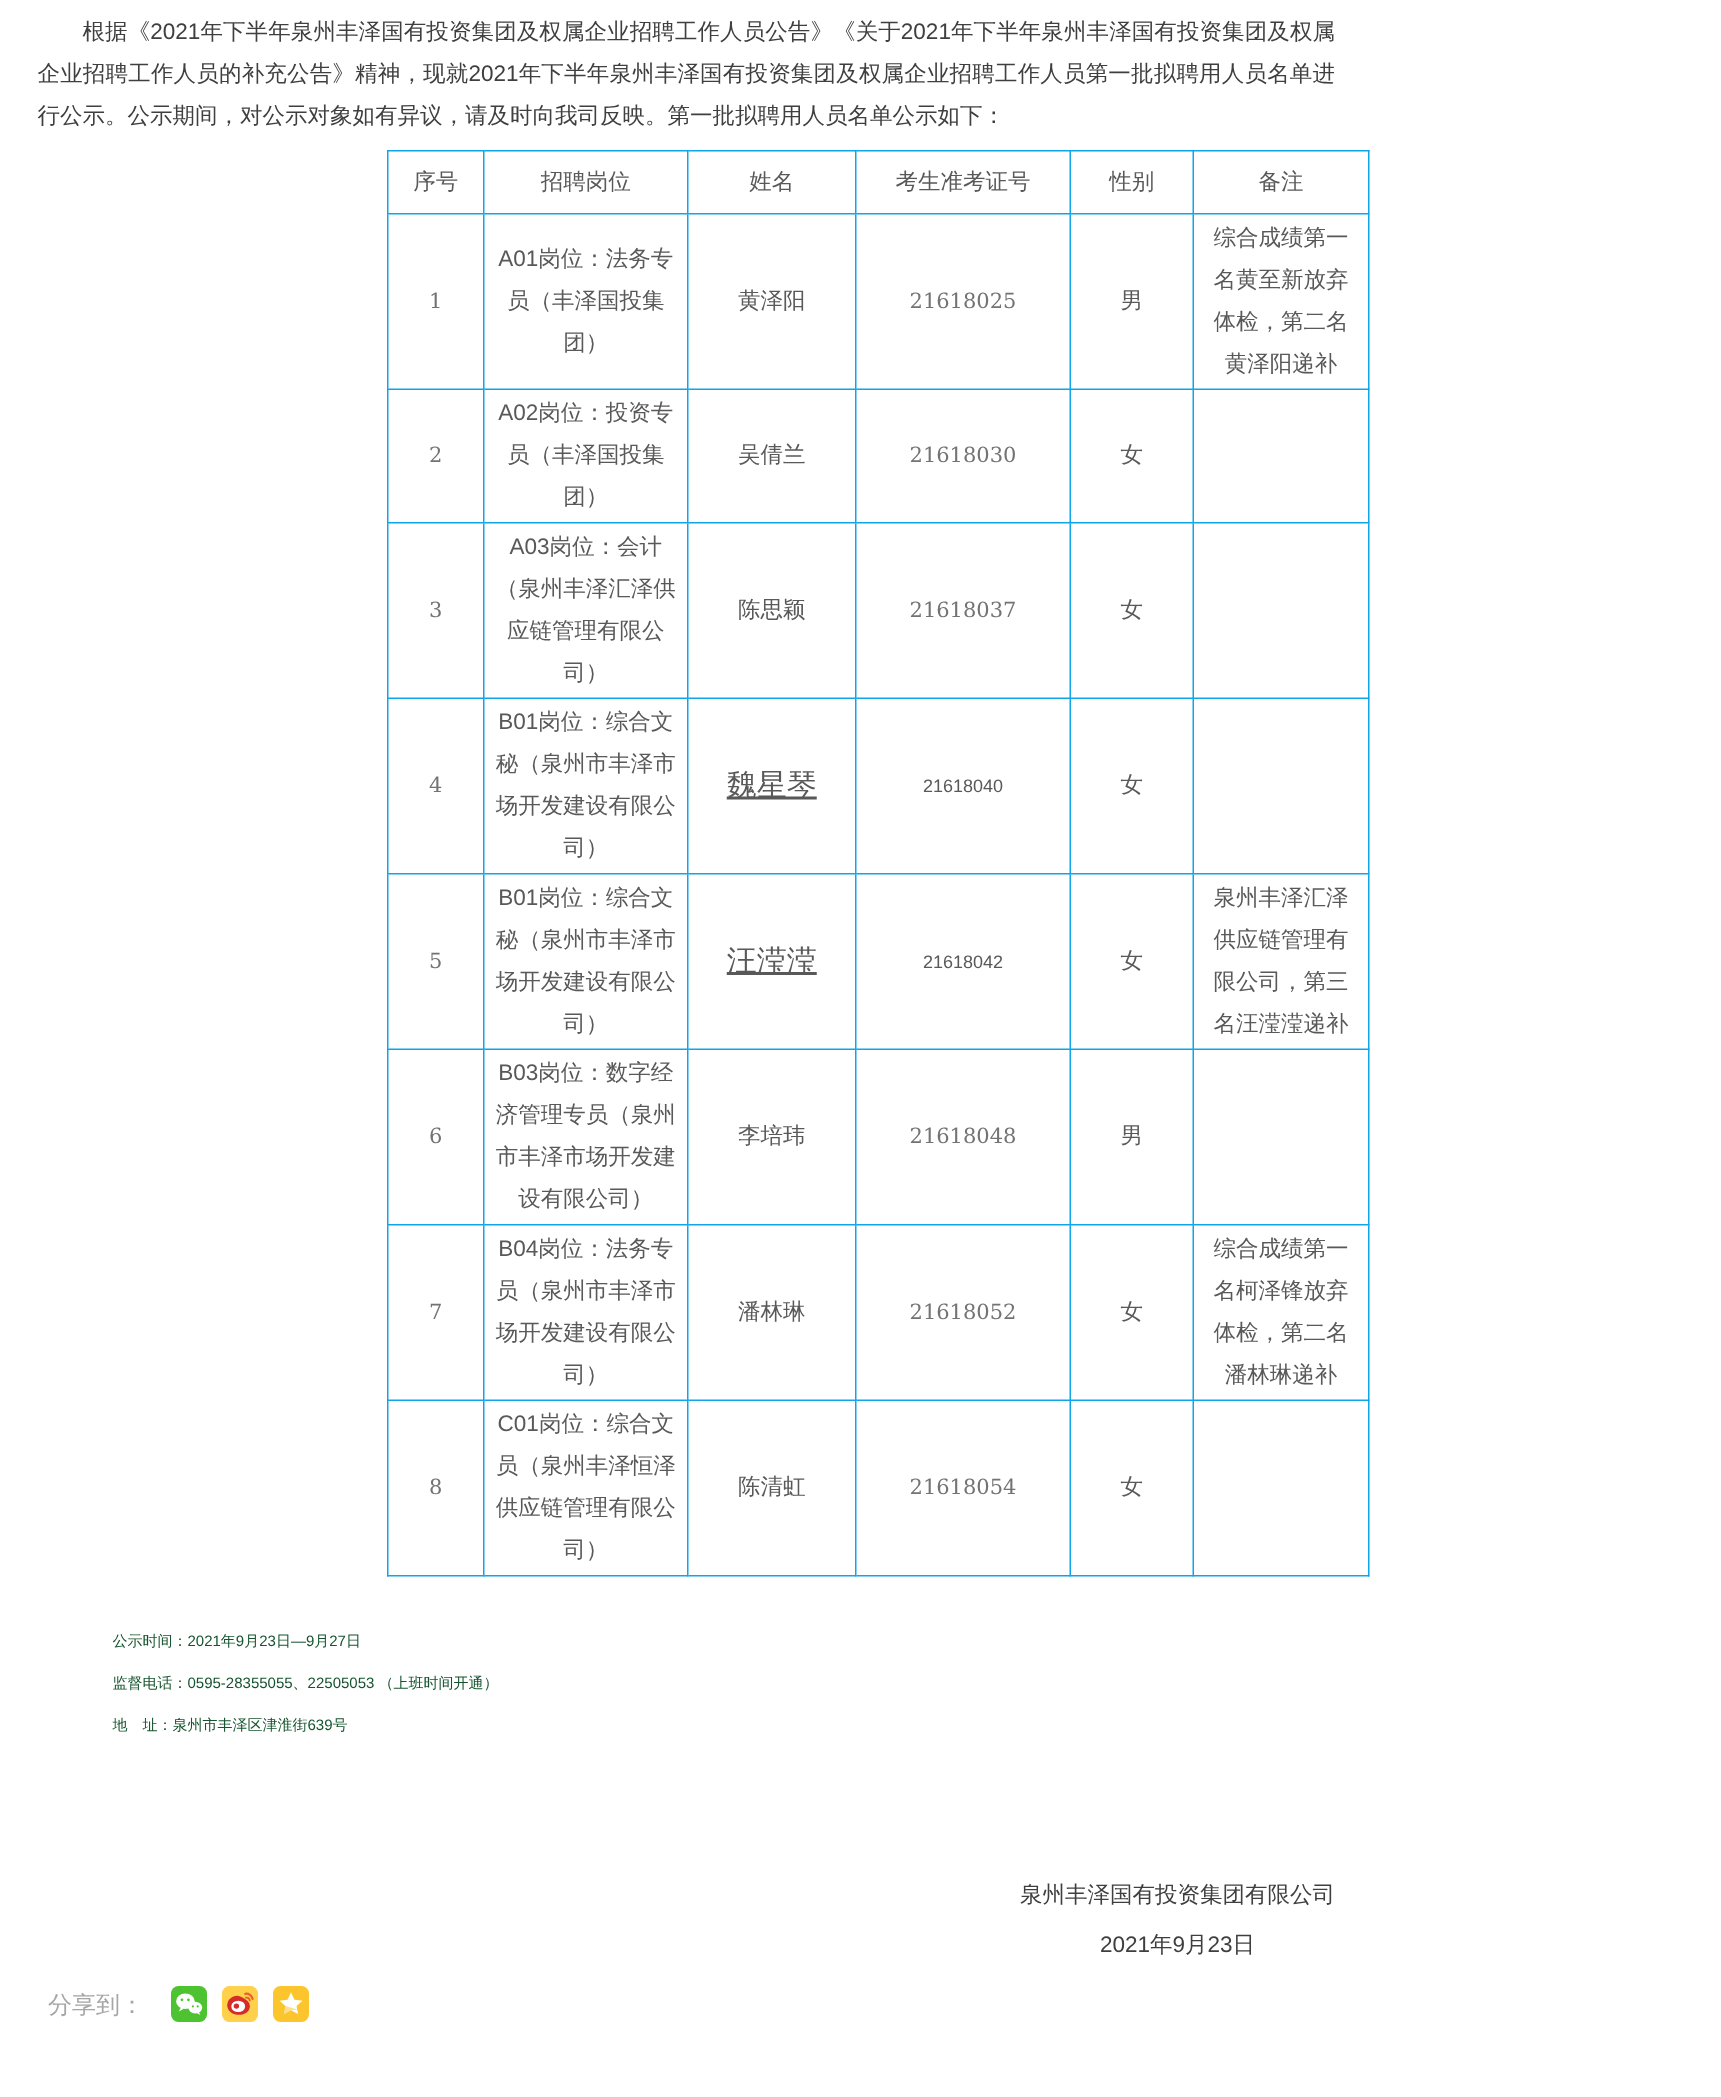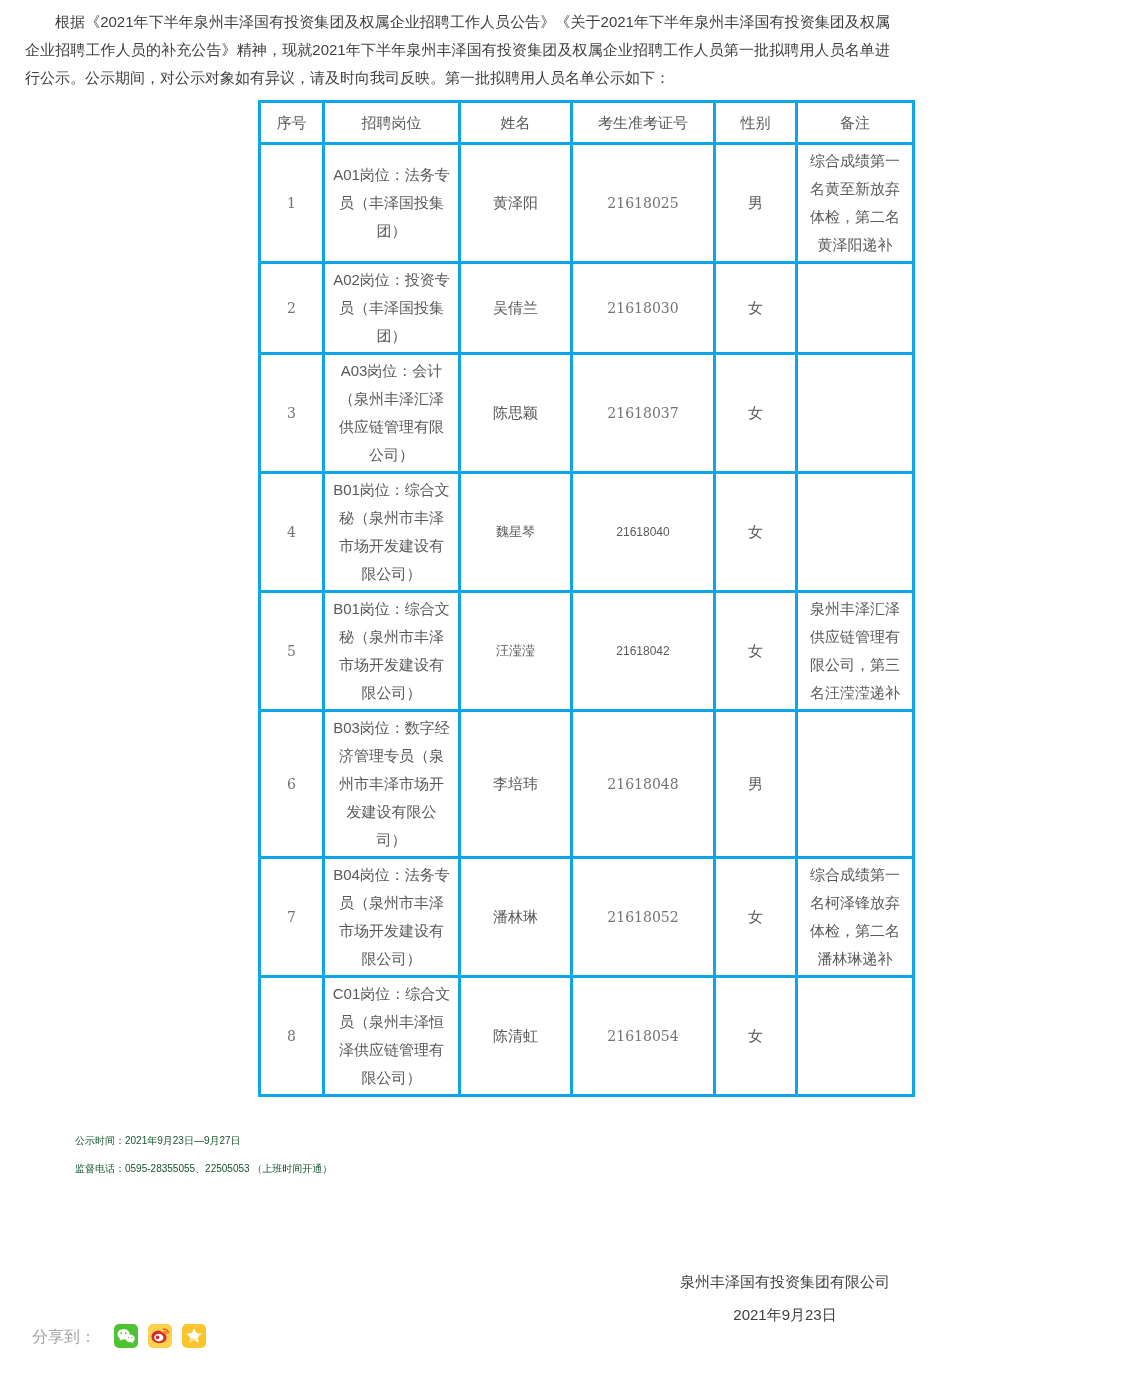--- a/index.html
+++ b/index.html
@@ -23,21 +23,21 @@
   table.announce-table {
     border-collapse: collapse;
     table-layout: fixed;
     width: 654px;
     margin: 8px 0 0 258px;
     color: #595959;
     font-size: 15px;
   }
   table.announce-table th,
   table.announce-table td {
-    border: 3px solid #0ea5e9;
+    border: 1px solid #0ea5e9;
     text-align: center;
     vertical-align: middle;
     line-height: 28px;
     padding: 2px 7px;
     font-weight: normal;
     word-break: break-all;
   }
   table.announce-table th {
     height: 42px;
     padding: 2px 4px;
@@ -45,21 +45,21 @@
   td.c-no, td.c-exam {
     font-family: "DejaVu Serif", serif;
     font-size: 14px;
     color: #737373;
   }
   tr.em td.c-exam {
     font-family: "Liberation Sans", sans-serif;
     font-size: 12px;
     color: #595959;
   }
-  tr.em td.c-name { font-size: 13px; }
+  tr.em td.c-name { font-size: 20px; text-decoration: underline; }
   .footer-info {
     margin: 30px 25px 0 75px;
     font-size: 10px;
     line-height: 28px;
     color: #14532d;
   }
   .footer-info div { white-space: pre-wrap; }
   .signature {
     display: flex;
     justify-content: flex-end;
@@ -179,20 +179,21 @@
       <td class="c-exam">21618054</td>
       <td class="c-gender">女</td>
       <td class="c-remark"></td>
     </tr>
       </tbody>
   </table>
 
   <div class="footer-info">
     <div>公示时间：2021年9月23日—9月27日</div>
     <div>监督电话：0595-28355055、22505053 （上班时间开通）</div>
+    <div>地　址：泉州市丰泽区津淮街639号</div>
   </div>
 
   <div class="signature">
     <div class="sig-inner">
       <div class="company">泉州丰泽国有投资集团有限公司</div>
       <div class="date">2021年9月23日</div>
     </div>
   </div>
 
   <div class="share-bar">

